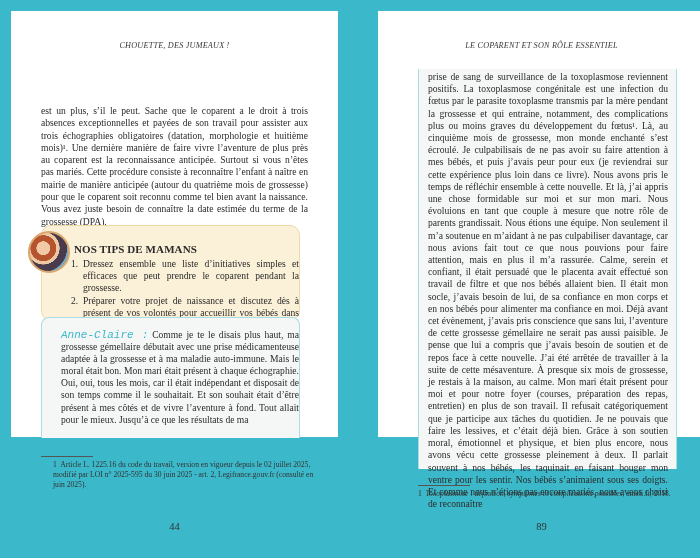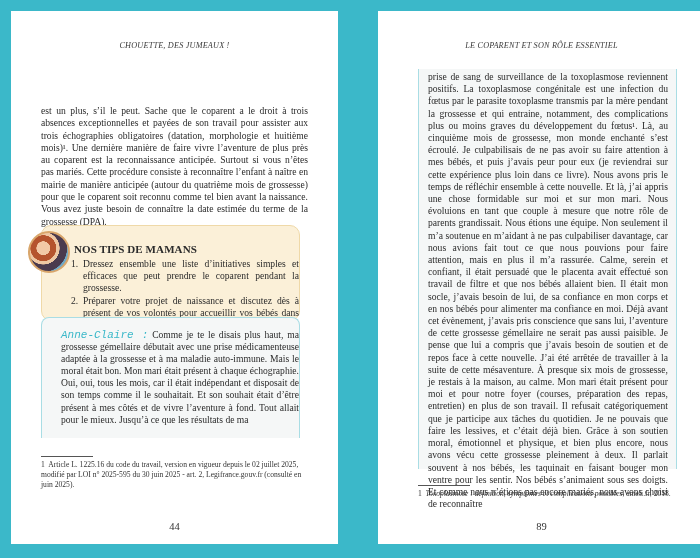--- a/index.html
+++ b/index.html
@@ -4,21 +4,21 @@
 <style>
   html, body { margin: 0; padding: 0; }
   body {
     width: 700px; height: 558px; overflow: hidden;
     background: #3bb8c9;
     font-family: "Liberation Serif", "DejaVu Serif", serif;
     color: #2b2b2b;
     position: relative;
   }
   .page {
-    position: absolute; top: 11px; width: 327px; height: 533px;
+    position: absolute; top: 11px; width: 327px; height: 426px;
     background: #ffffff;
   }
   .page.left { left: 11px; }
   .page.right { left: 378px; }
   .running-head {
     position: absolute; top: 30px; left: 0; right: 0;
     text-align: center; font-style: italic; font-size: 8.2px;
     letter-spacing: 0.2px; color: #3a3a3a;
   }
   .body-text {
@@ -97,21 +97,21 @@
       <span>Préparer votre projet de naissance et discutez dès à présent de vos volontés pour accueillir vos bébés dans ce monde.</span>
     </li>
   </ol>
 
   <div class="testimony-box" style="top:306px; height:120px;"></div>
   <div class="testimony-text" style="left:50px; top:318px; width:238px;">
     <span class="speaker">Anne-Claire :</span><span> Comme je te le disais plus haut, ma grossesse gémellaire débutait avec une prise médicamenteuse adaptée à la grossesse et à ma maladie auto-immune. Mais le moral était bon. Mon mari était présent à chaque échographie. Oui, oui, tous les mois, car il était indépendant et disposait de son temps comme il le souhaitait. Et son souhait était d’être présent à mes côtés et de vivre l’aventure à fond. Tout allait pour le mieux. Jusqu’à ce que les résultats de ma</span>
   </div>
 
   <div class="footnote-rule" style="top:445px;"></div>
-  <div class="footnote" style="top:449px;">
+  <div class="footnote" style="top:449px;margin-left:12px;">
     <span>1</span>&nbsp;
     <span>Article L. 1225.16 du code du travail, version en vigueur depuis le 02 juillet 2025, modifié par LOI n° 2025-595 du 30 juin 2025 - art. 2, Legifrance.gouv.fr (consulté en juin 2025).</span>
   </div>
 
   <div class="page-number">44</div>
 </div>
 
 <div class="page right">
   <div class="running-head">LE COPARENT ET SON RÔLE ESSENTIEL</div>
 

